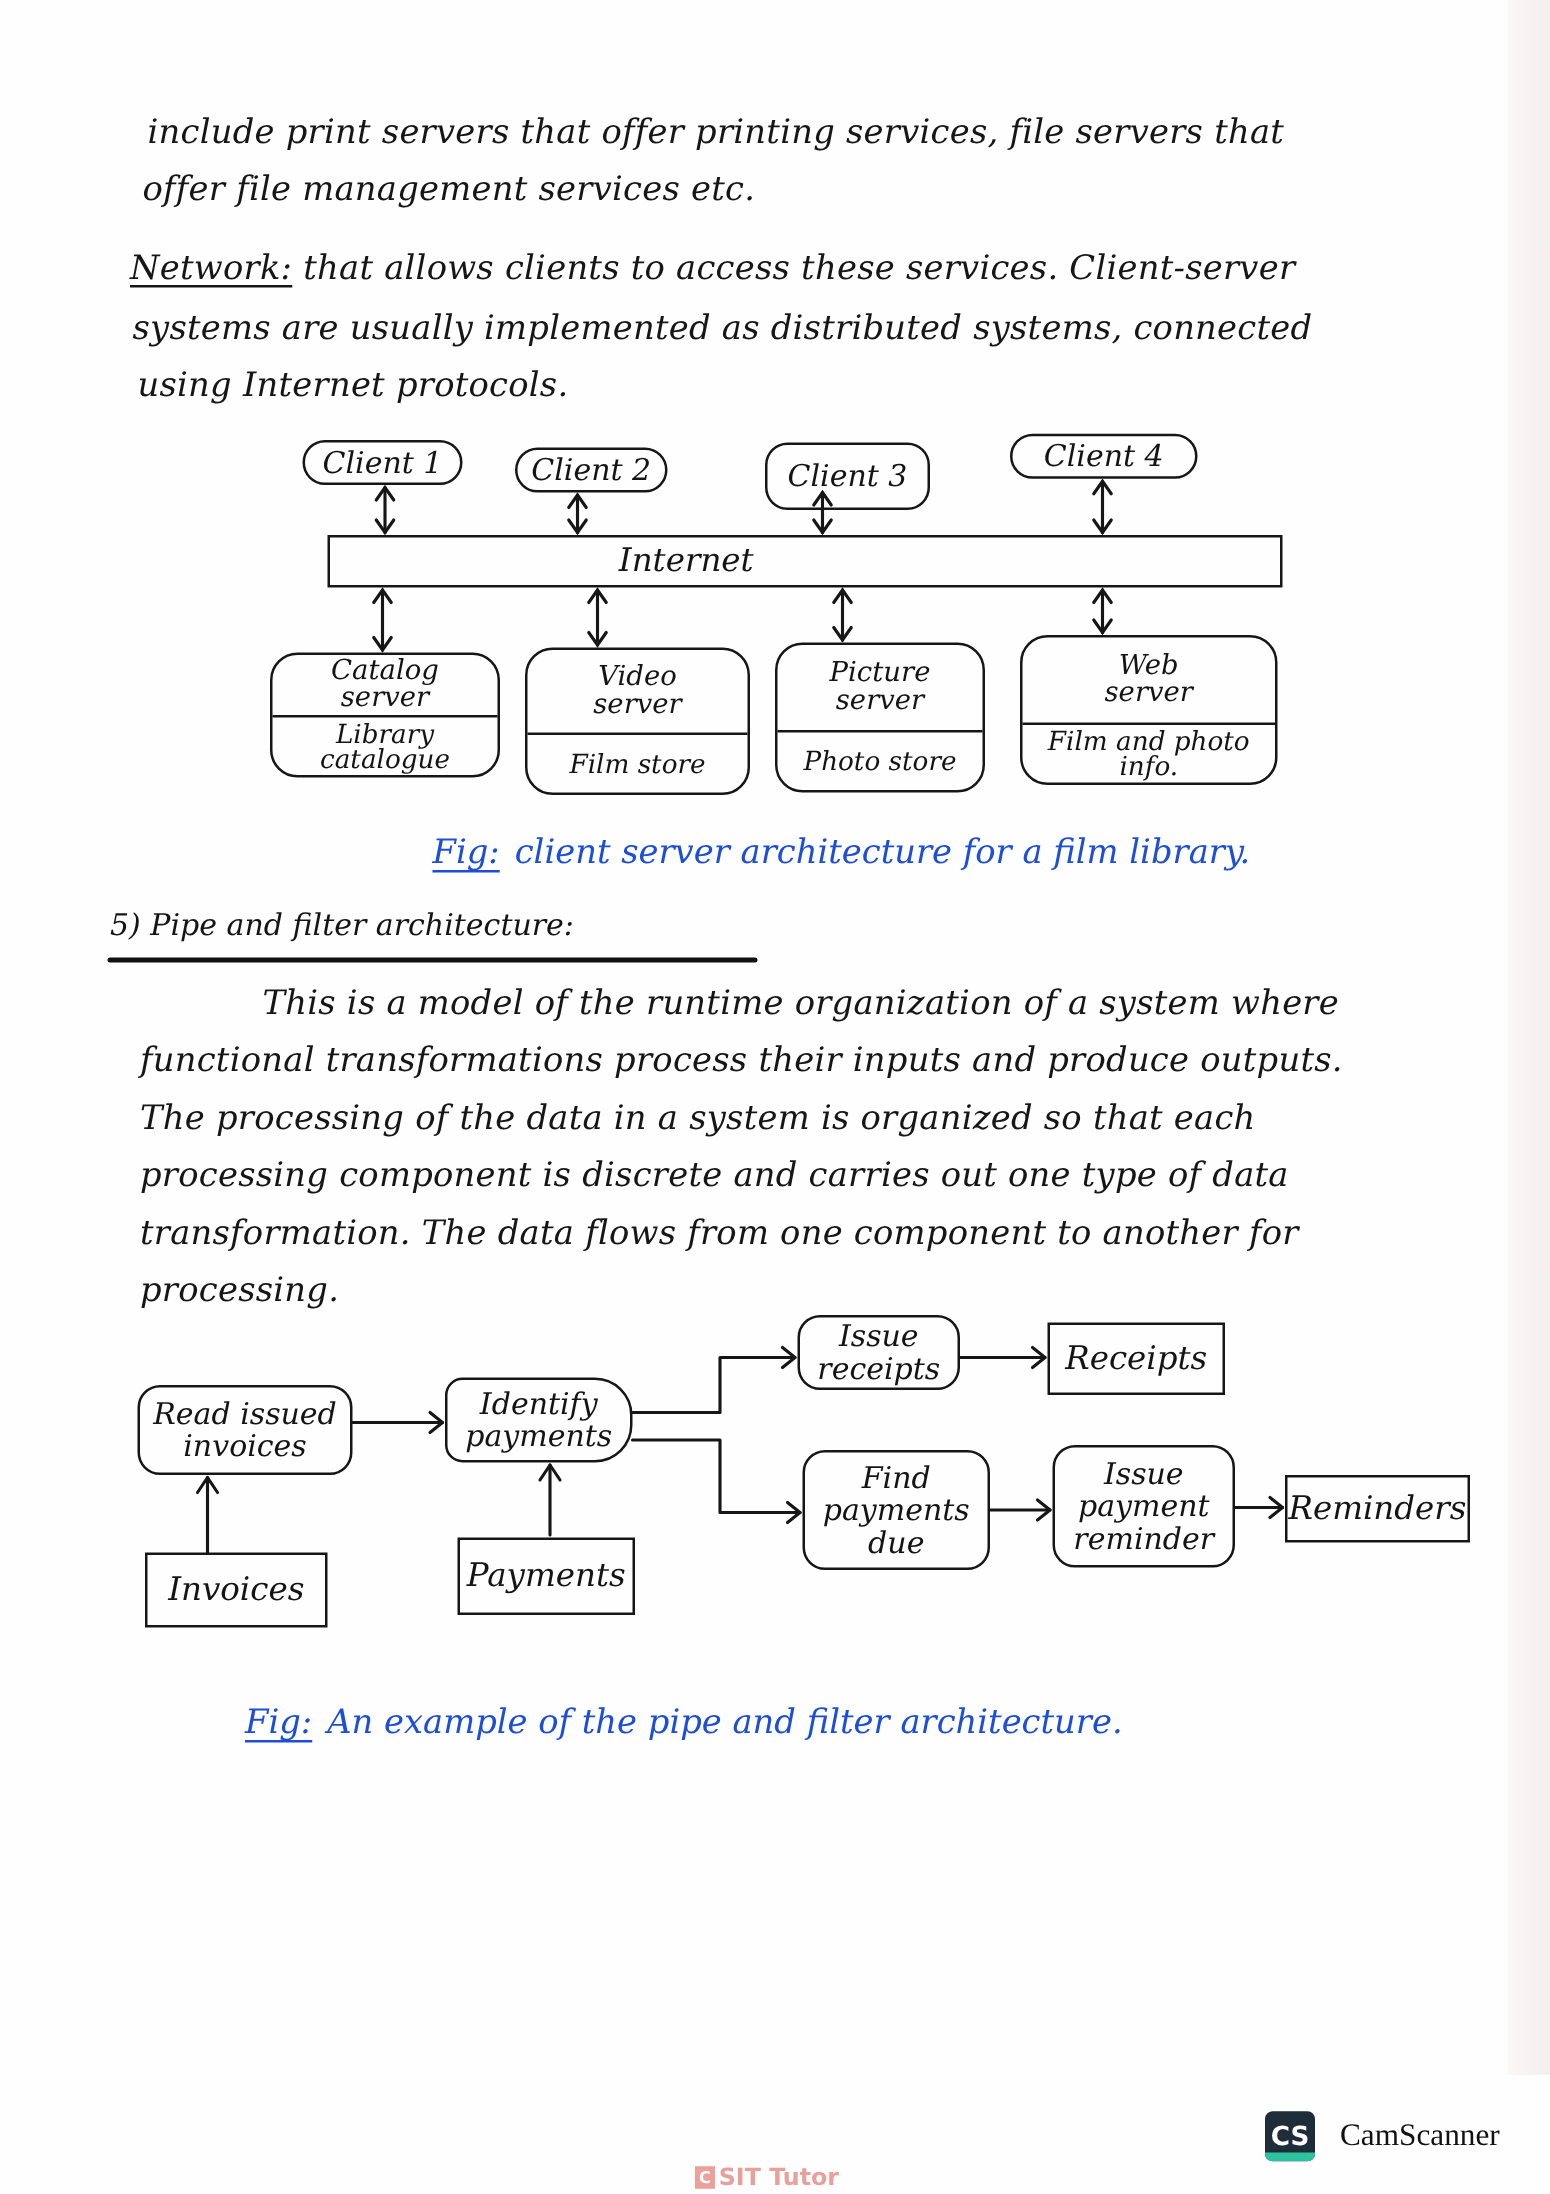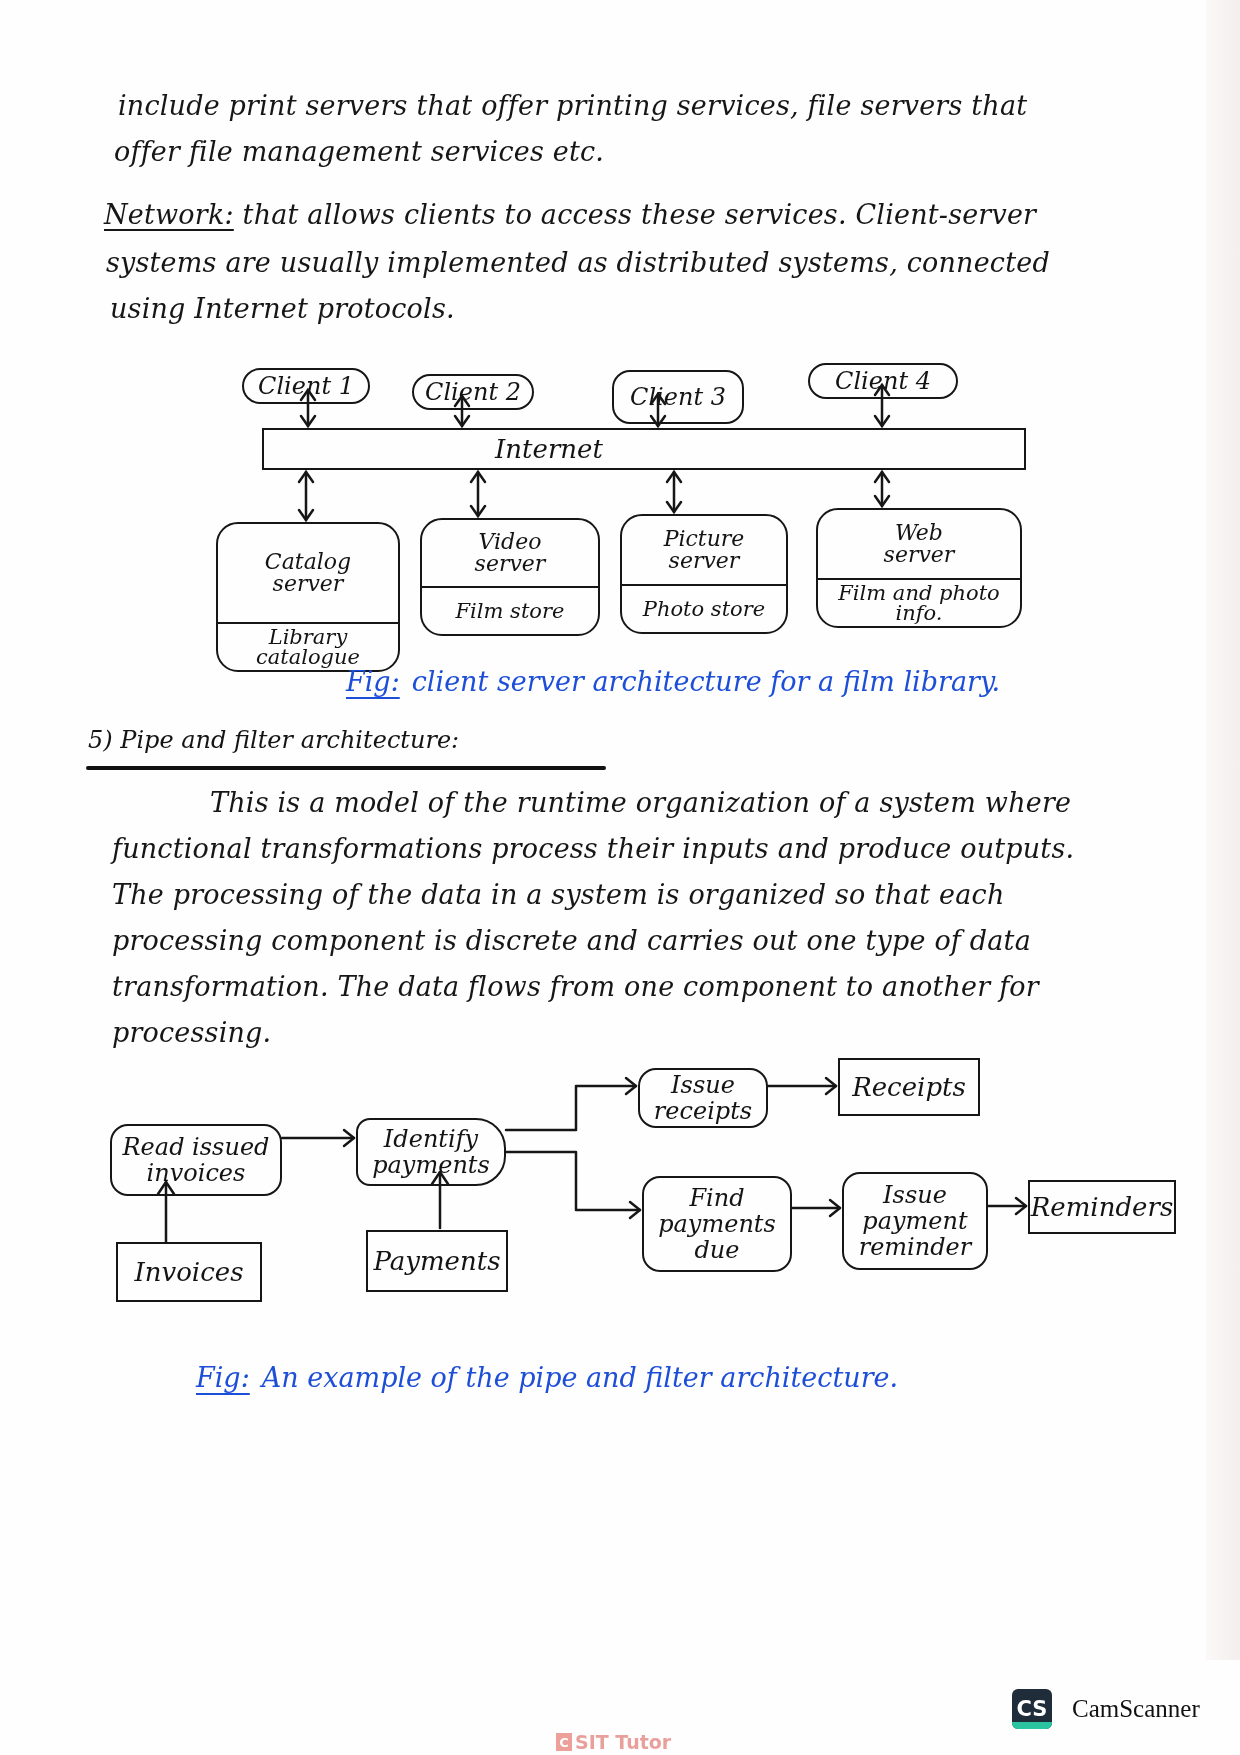--- a/index.html
+++ b/index.html
@@ -8,21 +8,21 @@
   .page { position: absolute; left: 0; top: 0; width: 1240px; height: 1755px; background: #fefefe; }
   .right-edge { position: absolute; right: 0; top: 0; width: 34px; height: 1660px; background: linear-gradient(to right, #fbf8f8, #f4eeee); }
   .hw { position: absolute; font-family: "DejaVu Serif", serif; font-style: italic; font-size: 27px; line-height: 38px; color: #161616; white-space: nowrap; letter-spacing: 0.2px; }
   .term { text-decoration: underline; text-decoration-thickness: 2px; text-underline-offset: 5px; }
   .heading { position: absolute; font-family: "DejaVu Serif", serif; font-style: italic; font-size: 24px; color: #141414; white-space: nowrap; }
   .heading-rule { position: absolute; height: 4px; background: #111; border-radius: 2px; }
   .caption { position: absolute; font-family: "DejaVu Serif", serif; font-style: italic; font-size: 27px; white-space: nowrap; color: #1d4ed8; }
   .caption .fig { text-decoration: underline; text-decoration-thickness: 2px; text-underline-offset: 6px; margin-right: 12px; }
 
   
-  .pill { position: absolute; border: 2.5px solid #161616; border-radius: 18px; display: flex; align-items: center; justify-content: center; text-align: center; font-family: "DejaVu Serif", serif; font-style: italic; font-size: 24px; line-height: 26px; background: transparent; margin-top: 16px; }
+  .pill { position: absolute; border: 2.5px solid #161616; border-radius: 18px; display: flex; align-items: center; justify-content: center; text-align: center; font-family: "DejaVu Serif", serif; font-style: italic; font-size: 24px; line-height: 26px; background: transparent; }
   .rect { position: absolute; border: 2.5px solid #161616; display: flex; align-items: center; justify-content: center; text-align: center; font-family: "DejaVu Serif", serif; font-style: italic; font-size: 26px; line-height: 28px; }
   .server { position: absolute; border: 2.5px solid #161616; border-radius: 22px; display: flex; flex-direction: column; font-family: "DejaVu Serif", serif; font-style: italic; }
   .server .top { flex: 1 1 auto; display: flex; flex-direction: column; align-items: center; justify-content: center; font-size: 22px; line-height: 22px; border-bottom: 2.5px solid #161616; }
   .server .bot { height: 46px; display: flex; align-items: center; justify-content: center; text-align: center; font-size: 21px; line-height: 20px; padding: 18px 4px; border-radius: 11px; }
   .internet { position: absolute; border: 2.5px solid #161616; display: flex; align-items: center; justify-content: center; font-family: "DejaVu Serif", serif; font-style: italic; font-size: 26px; }
   svg.lines { position: absolute; left: 0; top: 0; overflow: visible; }
 
   .footer-cs { position: absolute; left: 1012px; top: 1689px; display: flex; align-items: center; gap: 20px; }
   .cs-logo { width: 40px; height: 40px; border-radius: 6px; background: #1f2d3a; position: relative; overflow: hidden; color: #fff; font-family: "DejaVu Sans", sans-serif; font-weight: bold; font-size: 21px; display: flex; align-items: center; justify-content: center; }
   .cs-logo::after { content: ""; position: absolute; left: 0; right: 0; bottom: 0; height: 7px; background: #2bc3a0; }
@@ -50,21 +50,21 @@
   <div>
     <div class="pill" style="left:242px; top:352px; width:128px; height:36px;">Client 1</div>
     <div class="pill" style="left:412px; top:358px; width:122px; height:36px;">Client 2</div>
     <div class="pill" style="left:612px; top:354px; width:132px; height:54px;">Client 3</div>
     <div class="pill" style="left:808px; top:347px; width:150px; height:36px;">Client 4</div>
 
     <div class="internet" style="left:262px; top:428px; width:764px; height:42px;">
       <span style="margin-right:190px;">Internet</span>
     </div>
 
-    <div class="server" style="left:216px; top:522px; width:184px; height:150px;">
+    <div class="server" style="left:216px; top:522px; width:184px; height:100px;">
       <div class="top">
           <span>Catalog</span>
           <span>server</span>
         </div>
       <div class="bot" style="flex-direction:column;">
           <span>Library</span>
           <span>catalogue</span>
         </div>
     </div>
     <div class="server" style="left:420px; top:518px; width:180px; height:118px;">

